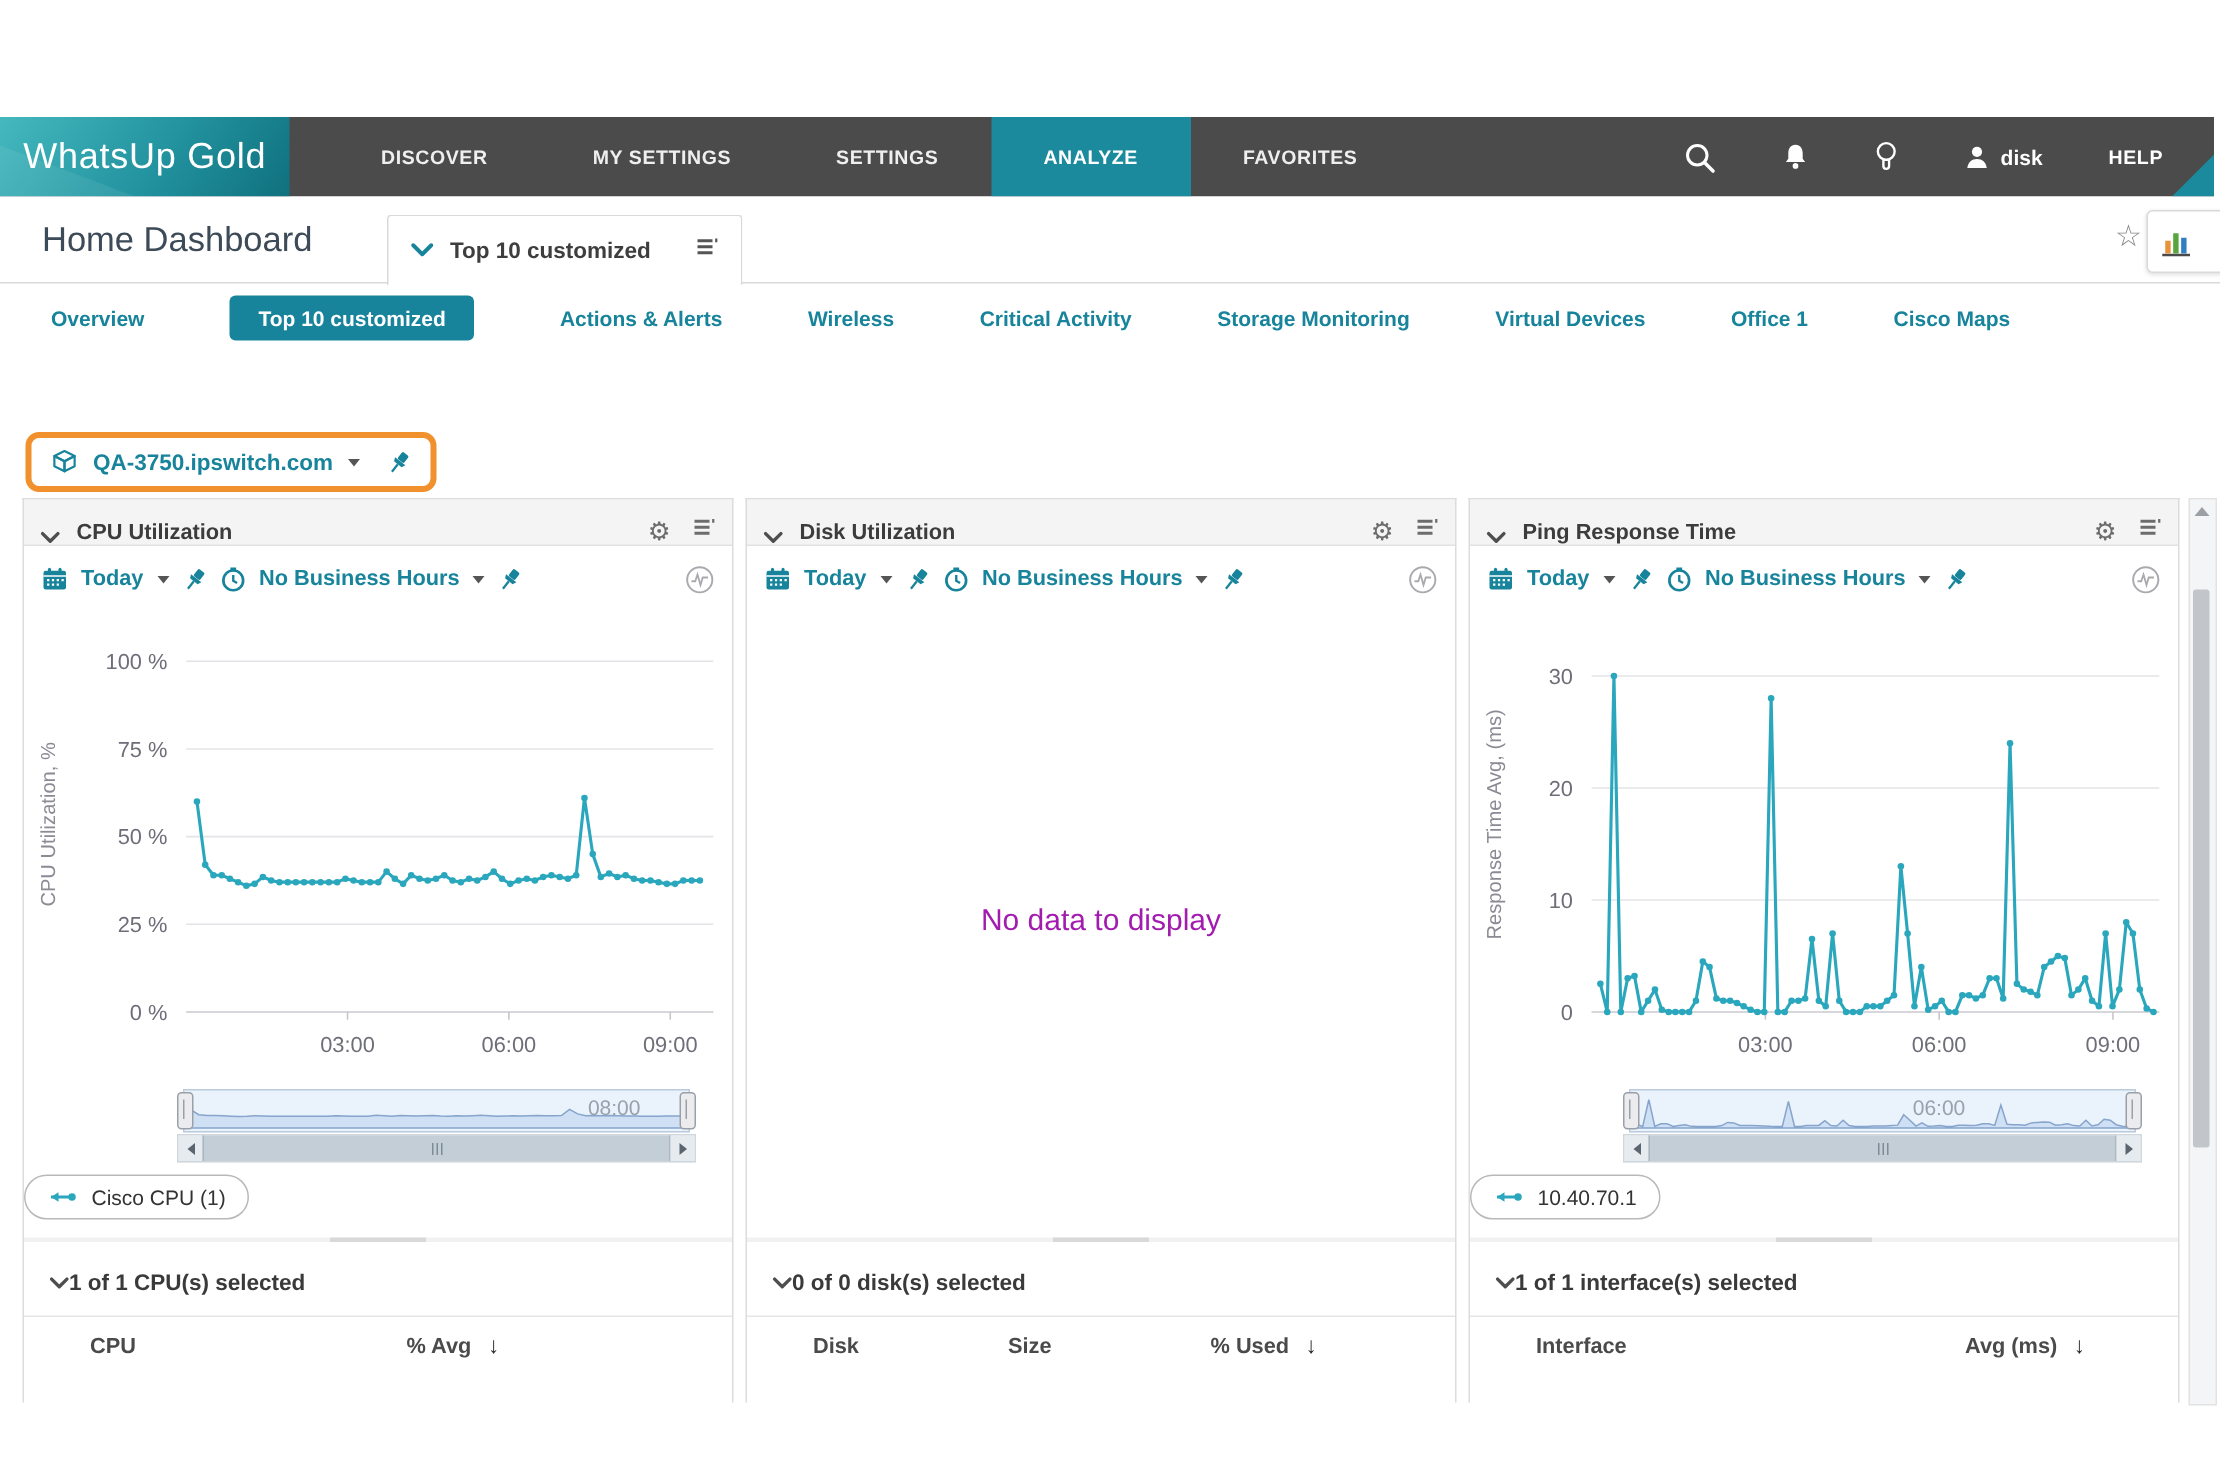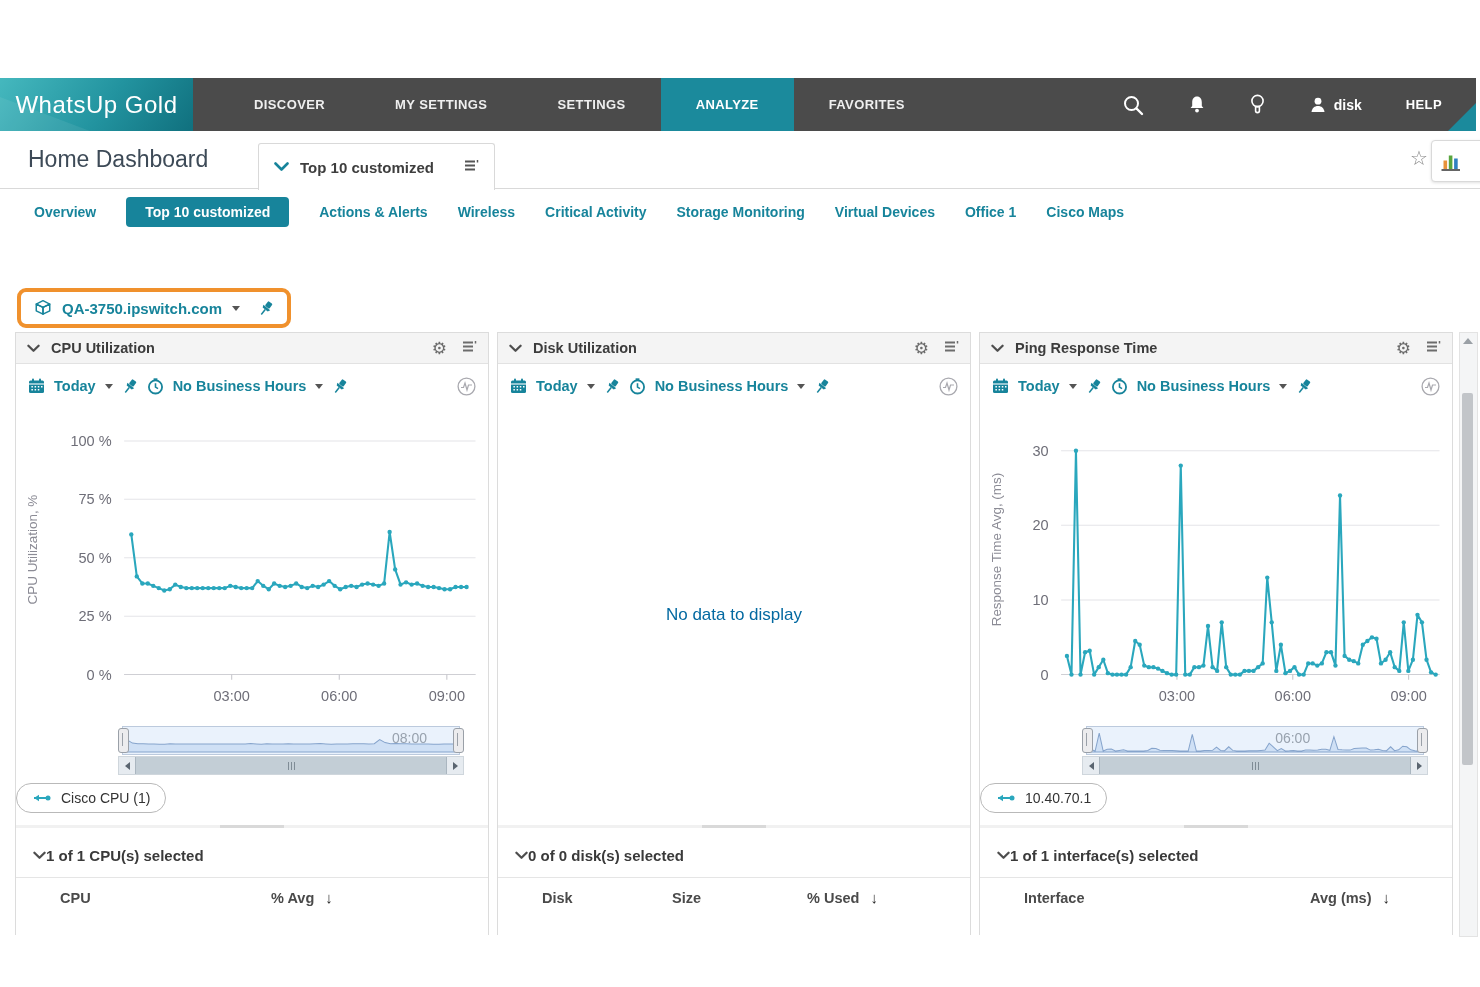--- a/index.html
+++ b/index.html
@@ -26,49 +26,49 @@
   .dash-tab{position:absolute;left:258px;top:12px;height:46px;width:205px;background:#fff;border:1px solid #d9d9d9;border-bottom:none;
             border-radius:3px 3px 0 0;display:flex;align-items:center;gap:11px;padding:0 15px;z-index:2;cursor:pointer;}
   .dash-tab-label{font-size:15px;font-weight:600;color:#3e3e3e;}
   .dash-tab .menu-ic{margin-left:auto;color:#555;}
   .hdr-star{position:absolute;right:52px;top:17px;font-size:20px;color:#8a8a8a;line-height:20px;cursor:pointer;}
   .hdr-chartbtn{position:absolute;right:-12px;top:9px;width:52px;height:40px;background:#fff;border:1px solid #d9d9d9;border-radius:4px;
                 box-shadow:0 1px 3px rgba(0,0,0,.12);display:flex;align-items:center;padding-left:7px;cursor:pointer;}
 
   
   .tabstrip{position:absolute;top:197px;left:34px;right:20px;}
-  .tabrow{display:flex;align-items:center;column-gap:30px;}
+  .tabrow{display:flex;align-items:center;column-gap:57px;}
   .dtab{font-size:14px;font-weight:600;color:#17849b;padding:7px 0;cursor:pointer;text-decoration:none;white-space:nowrap;}
   .dtab.active{background:#17849b;color:#fff;border-radius:4px;padding:7px 19px;}
   .tabrow2{margin-top:13px;}
 
   
   .device-bar{position:absolute;top:288px;left:17px;}
   .device-select{display:flex;align-items:center;gap:10px;border:4px solid #f0912d;border-radius:9px;padding:7px 13px;background:#fff;cursor:pointer;}
   .device-label{font-size:15px;font-weight:600;color:#17849b;}
   .caret{width:0;height:0;border-left:4.5px solid transparent;border-right:4.5px solid transparent;border-top:5.5px solid #555;display:inline-block;}
   .device-select .pin-ic{margin-left:8px;}
 
   
   .panels{position:absolute;top:332px;left:15px;height:603px;display:flex;gap:8px;}
   .panel{width:472px;background:#fff;border:1px solid #dcdcdc;border-bottom:none;display:flex;flex-direction:column;}
-  .panel-head{height:30px;background:#f4f4f4;border-bottom:1px solid #e2e2e2;display:flex;align-items:center;gap:11px;padding:0 11px;flex:none;}
+  .panel-head{height:30px;background:#f4f4f4;border-bottom:1px solid #e2e2e2;display:flex;align-items:flex-end;gap:11px;padding:0 11px;flex:none;}
   .panel-title{font-size:14.5px;font-weight:600;color:#3c3c3c;}
   .head-icons{margin-left:auto;display:flex;align-items:center;gap:15px;color:#6c6c6c;}
   .gear{font-size:17px;line-height:17px;color:#6c6c6c;cursor:pointer;}
   .chev{color:#4e4e4e;display:flex;cursor:pointer;}
 
   .panel-toolbar{height:44px;display:flex;align-items:center;gap:9px;padding:0 12px;flex:none;color:#17849b;}
   .tb-label{font-size:14.5px;font-weight:600;color:#17849b;cursor:pointer;}
   .tb-ic{display:flex;color:#17849b;cursor:pointer;}
   .tb-right{margin-left:auto;display:flex;cursor:pointer;}
 
   .chart-wrap{height:310px;flex:none;}
   .chart-wrap svg{width:100%;height:100%;display:block;}
-  .no-data-body{height:413px;flex:none;display:flex;align-items:center;justify-content:center;font-size:17px;color:#0369a1;}
+  .no-data-body{height:413px;flex:none;display:flex;align-items:center;justify-content:center;font-size:20px;color:#a21caf;}
 
   .range-row{flex:none;padding-top:8px;}
   .spark-strip{position:relative;margin:0 28px 0 106px;height:27px;background:#eaf2fc;border:1px solid #bccadd;}
   .spark-strip svg{position:absolute;inset:0;width:100%;height:100%;}
   .range-label{position:absolute;top:3px;font-size:14px;color:#98a2ae;z-index:2;}
   .panel-cpu .range-label{right:32px;}
   .panel-ping .range-label{left:56%;}
   .rh{position:absolute;top:1px;width:9px;height:23px;background:#ececee;border:1px solid #9aa0a8;border-radius:3px;z-index:3;cursor:ew-resize;}
   .rh::after{content:"";position:absolute;left:3px;top:4px;width:1px;height:13px;background:#9aa0a8;}
   .rh-l{left:-5px;} .rh-r{right:-5px;}

